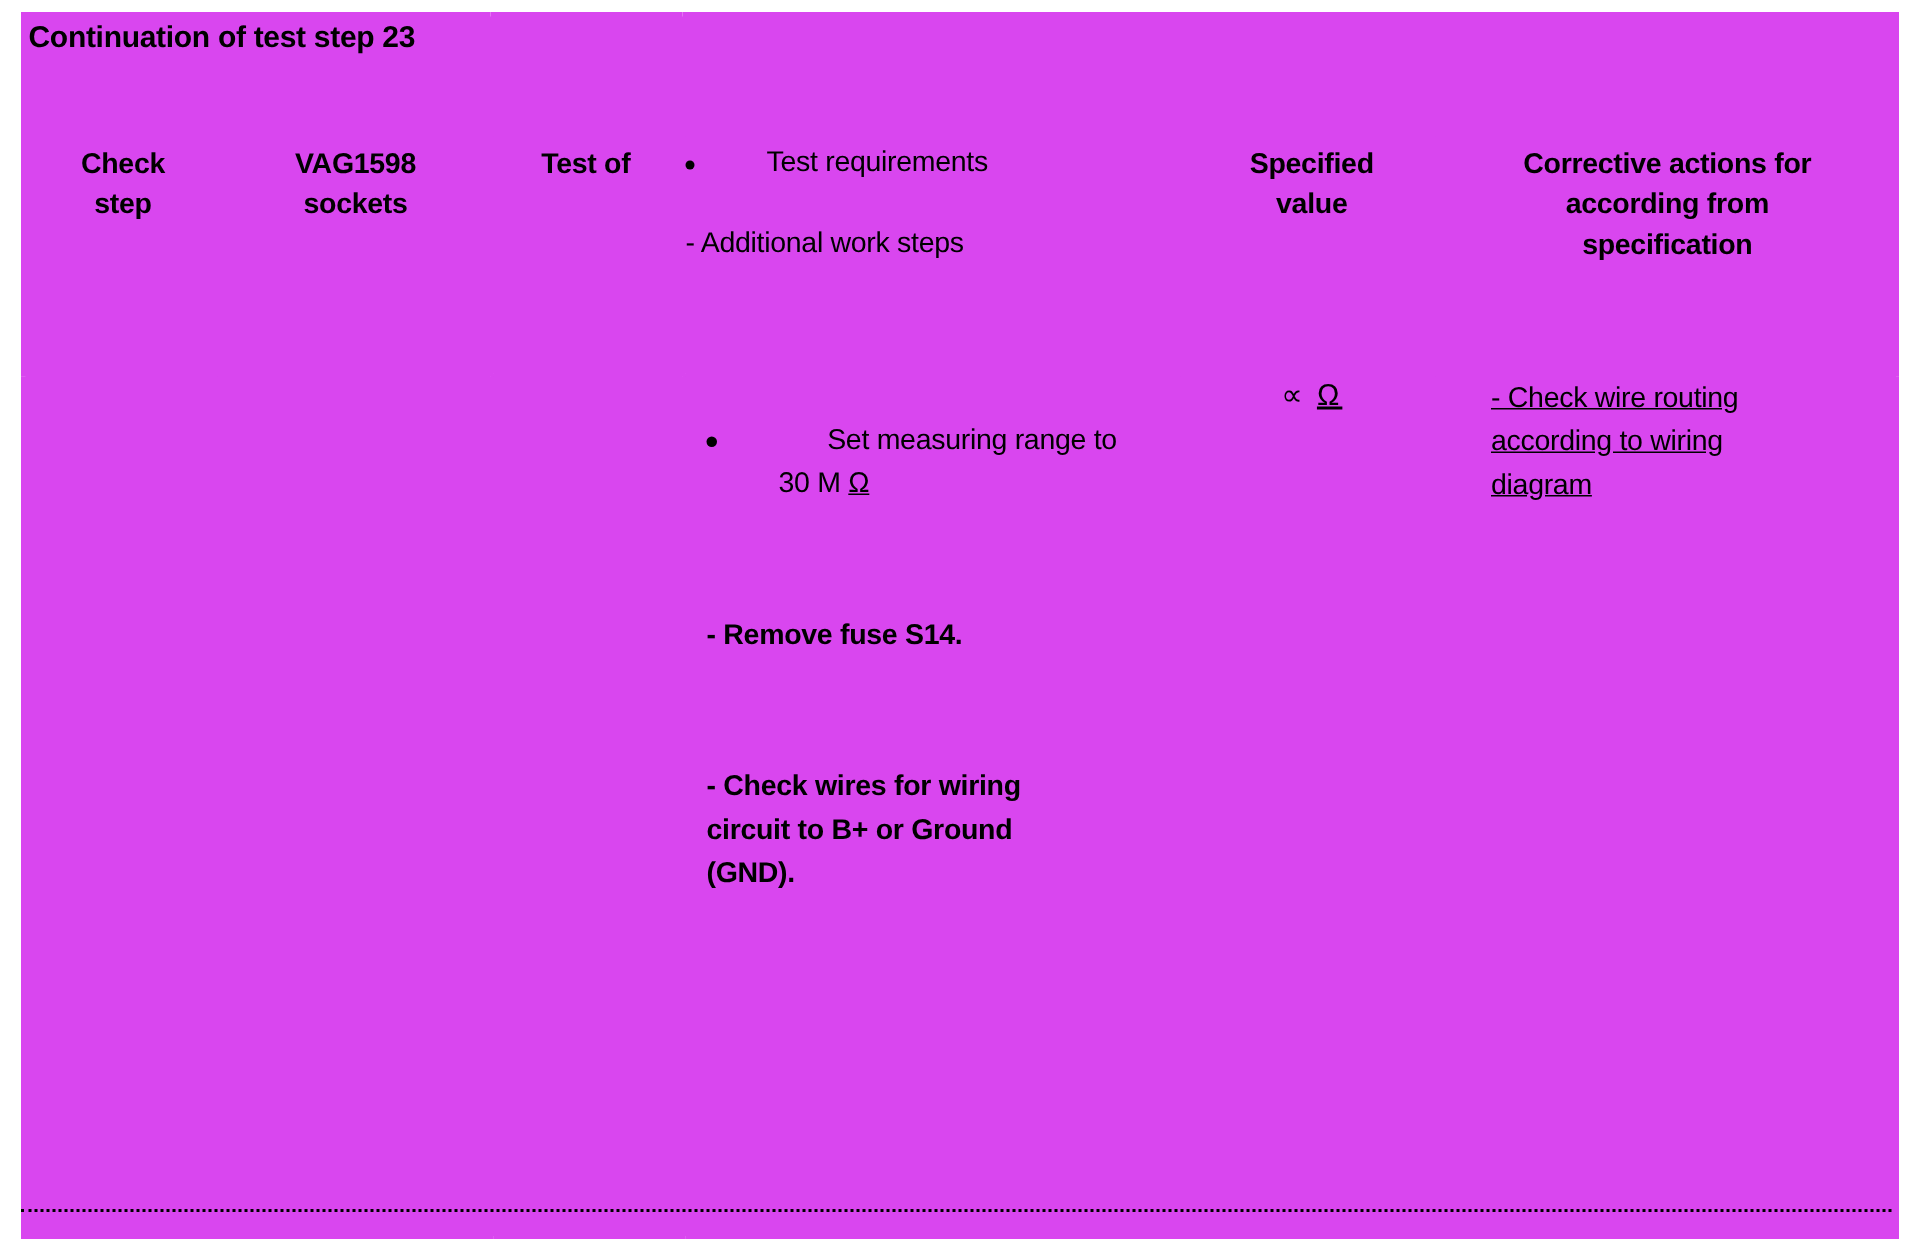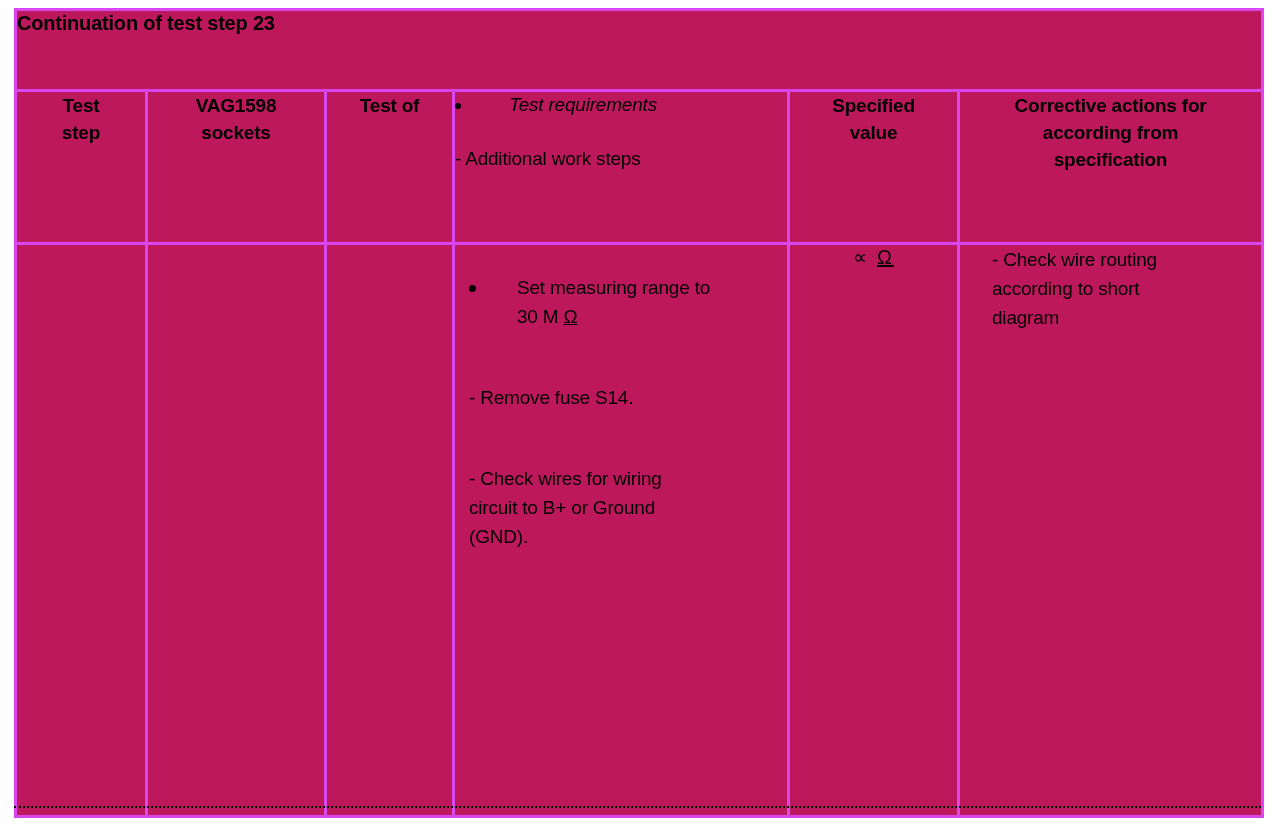--- a/index.html
+++ b/index.html
@@ -35,24 +35,24 @@
 
   table.spec {
     border-collapse: collapse;
     table-layout: fixed;
     width: 1247px;
     height: 800px;
     background: #ffffff;
   }
 
   table.spec td {
-    border: 3px solid #d946ef;
+    border: 5px solid #d946ef;
     vertical-align: top;
     padding: 0;
-    background: #be185d;
+    background: #d946ef;
   }
 
   
   td.title-cell {
     height: 78px;
     padding: 12px 0 0 20px;
     vertical-align: top;
   }
   .title-text {
     font-size: 20px;
@@ -86,21 +86,20 @@
     font-size: 19px;
     font-weight: normal;
     line-height: 26px;
     letter-spacing: -0.2px;
     white-space: nowrap;
   }
   .req-bullet {
     display: block;
     padding-left: 14px;
     position: relative;
-    font-style: italic;
   }
   .req-bullet .dot {
     position: absolute;
     left: 0;
     top: 11px;
     width: 6px;
     height: 6px;
     background: #000;
     border-radius: 50%;
   }
@@ -132,24 +131,25 @@
   }
   .b-bullet .dot {
     position: absolute;
     left: 0;
     top: 12px;
     width: 7px;
     height: 7px;
     background: #000;
     border-radius: 50%;
   }
-  .b-bullet .ln1 { display: block; padding-left: 34px; }
+  .b-bullet .ln1 { display: block; padding-left: 34px; text-align: center; }
   .b-bullet .ln2 { display: block; padding-left: 34px; }
   .b-para {
-    margin-top: 52px;
+    margin-top: 72px;
+    font-weight: bold;
   }
   .ohm-u {
     text-decoration: underline;
   }
 
   
   td.spec-val {
     text-align: center;
     vertical-align: middle;
   }
@@ -158,20 +158,21 @@
     letter-spacing: 2px;
   }
   .spec-val-text .om { text-decoration: underline; }
 
   
   td.corrective {
     vertical-align: bottom;
   }
   .corr-pad {
     padding: 0 14px 30px 32px;
+    text-decoration: underline;
   }
   .corr-line {
     font-size: 19px;
     line-height: 29px;
     letter-spacing: -0.2px;
   }
 
   
   .scan-bottom {
     position: absolute;
@@ -200,21 +201,21 @@
 
       <tbody>
           <tr>
         <td class="title-cell" colspan="6">
           <div class="title-text">Continuation of test step 23</div>
         </td>
       </tr>
 
       <tr>
         <td class="hdr">
-          <div class="hdr-text">Test</div>
+          <div class="hdr-text">Check</div>
           <div class="hdr-text">step</div>
         </td>
         <td class="hdr">
           <div class="hdr-text">VAG1598</div>
           <div class="hdr-text">sockets</div>
         </td>
         <td class="hdr">
           <div class="hdr-text">Test of</div>
         </td>
         <td class="hdr hdr-req">
@@ -264,21 +265,21 @@
           </div>
         </td>
 
         <td class="body-cell spec-val">
           <div class="spec-val-text"><span>∝</span>&nbsp;<span class="om">Ω</span></div>
         </td>
 
         <td class="body-cell corrective">
           <div class="corr-pad">
             <div class="corr-line">- Check wire routing</div>
-            <div class="corr-line">according to short</div>
+            <div class="corr-line">according to wiring</div>
             <div class="corr-line">diagram</div>
           </div>
         </td>
       </tr>
     </tbody>
       </table>
   </div>
 
   <div class="scan-bottom"></div>
 

